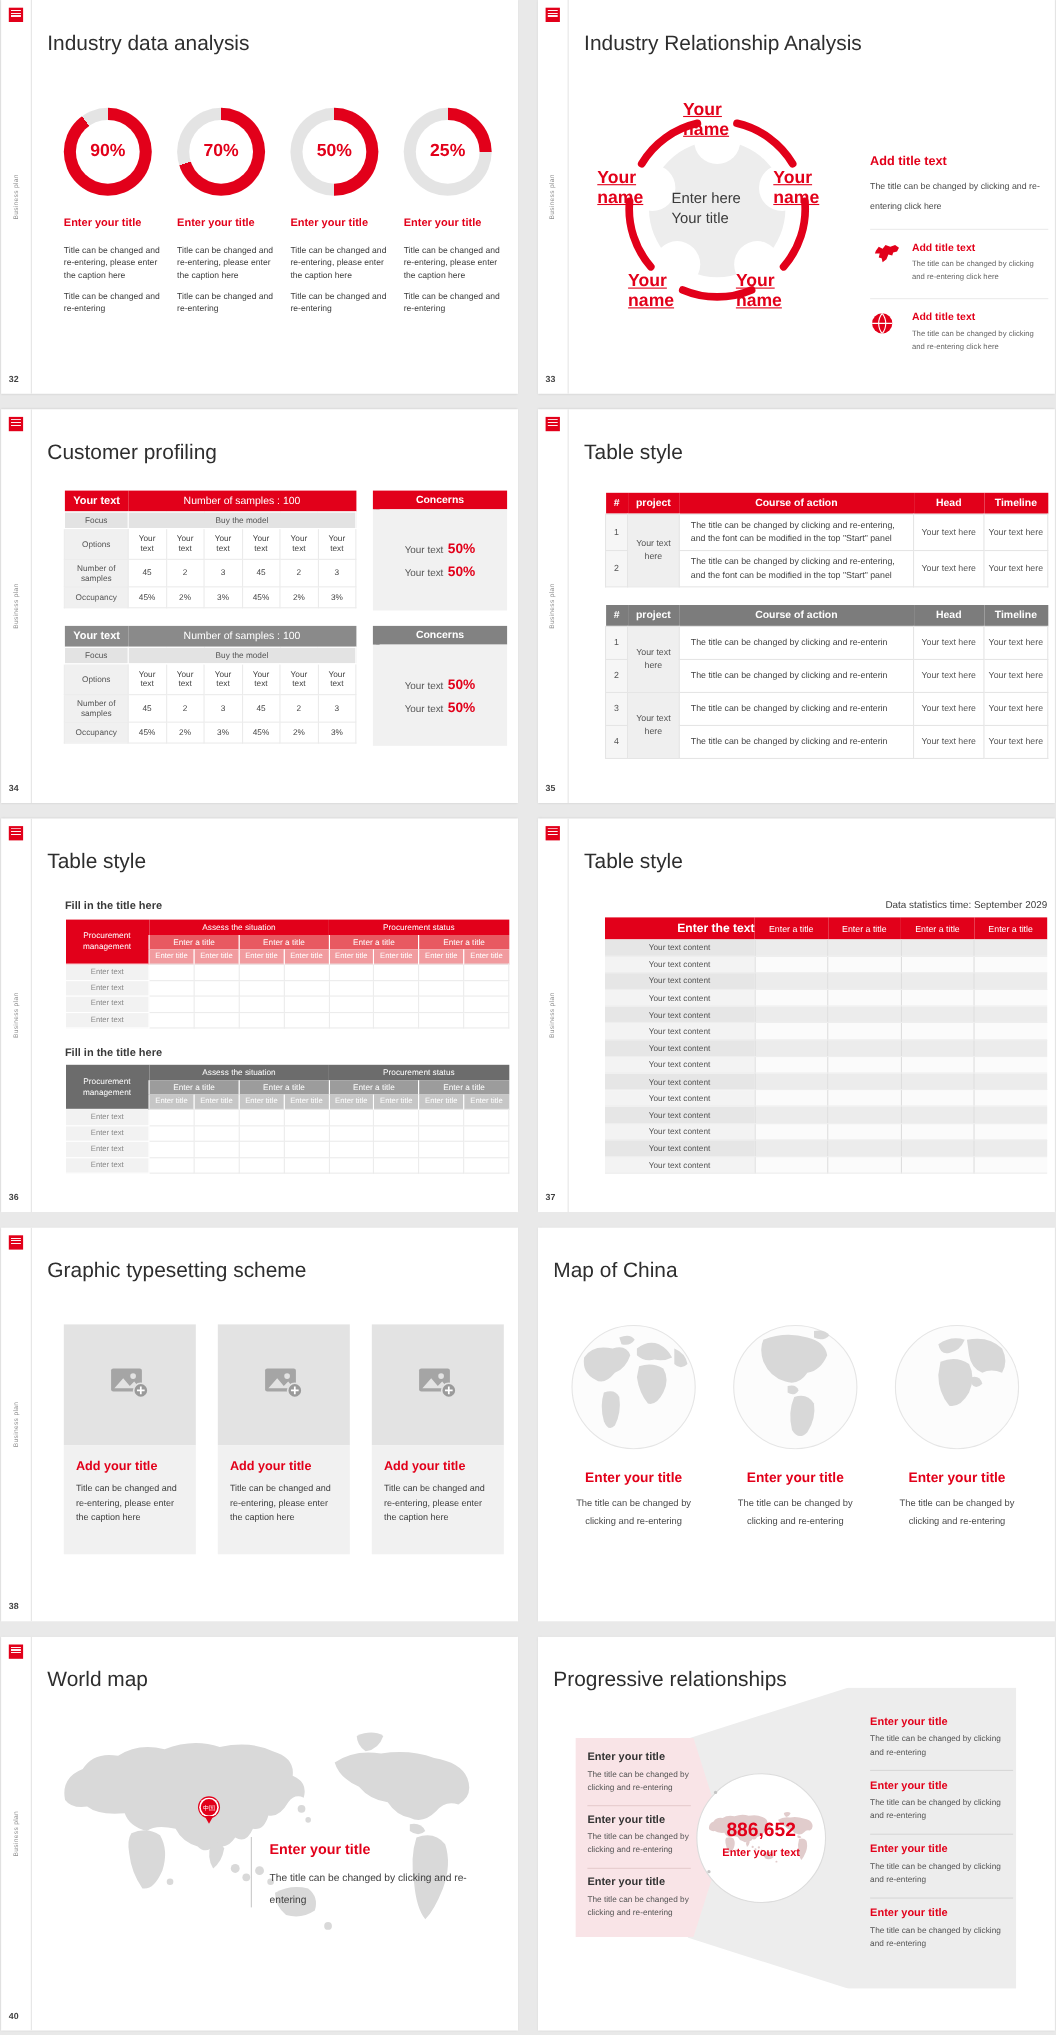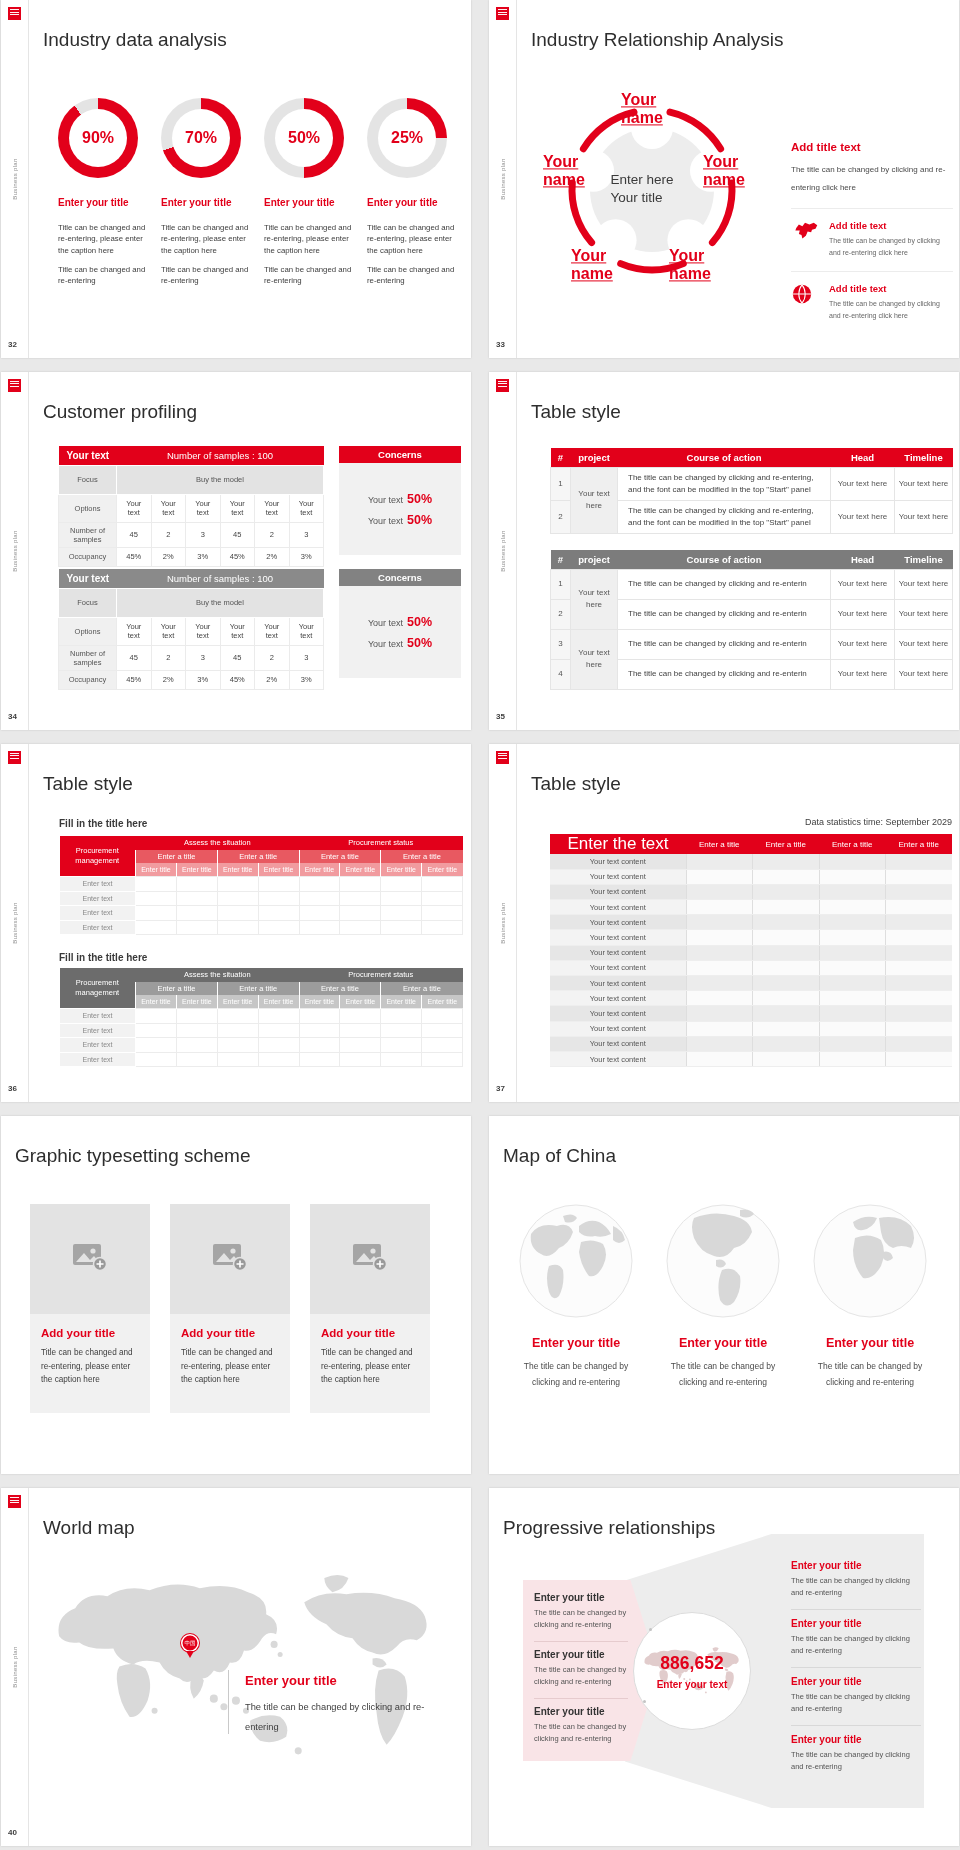--- a/index.html
+++ b/index.html
@@ -39,21 +39,21 @@
 .s33-ih{font-size:9.5px;font-weight:bold;color:var(--red);margin-bottom:4px;}
 .s33-ic{font-size:7px;color:#666;line-height:1.7;}
 
 .t34{position:absolute;left:29px;width:266px;border-collapse:collapse;table-layout:fixed;}
 .t34 col.lb{width:58px;}
 .t34 thead tr{height:19px;}
 .t34 thead th{color:#fff;font-size:9.5px;font-weight:normal;}
 .t34 thead th.hl{text-align:left;padding-left:8px;font-weight:bold;font-size:10px;}
 .t34.red thead th{background:var(--red);}
 .t34.gray thead th{background:#8a8a8a;}
-.t34 tr.sub{height:29px;}
+.t34 tr.sub{height:15px;}
 .t34 tr.sub td{background:#e3e3e3;font-size:7.5px;color:#555;text-align:center;border:1px solid #fff;}
 .t34 tbody td{border:1px solid #ebebeb;font-size:7.5px;color:#444;text-align:center;padding:2px 5px;}
 .t34 tbody td.lb{background:#f0f0f0;color:#555;}
 .t34 tr.opt{height:28px;}.t34 tr.nums{height:25px;}.t34 tr.occ{height:19px;}
 .s34-b1{top:74px;}.s34-b2{top:197px;}
 .con{position:absolute;left:310px;width:122px;height:109px;}
 .con .ban{position:relative;height:17px;background:var(--red);color:#fff;font-weight:bold;font-size:9.5px;display:flex;align-items:center;justify-content:center;}
 .con .ban::after{content:"";position:absolute;top:100%;left:0;border:3.5px solid transparent;border-top-color:#9c0012;border-right-color:#9c0012;}
 .con.gray .ban{background:#828282;}
 .con.gray .ban::after{border-top-color:#555;border-right-color:#555;}
@@ -91,21 +91,21 @@
 .t36 tbody tr{height:14.5px;}
 .t36 tbody td{border:1px solid #ececec;background:#fff;}
 .t36 tbody td.lbl{background:#f2f2f2;color:#8a8a8a;font-size:7px;text-align:center;border:1px solid #fff;}
 .tb1{top:92px;}.tb2{top:224px;}
 
 .s37-note{position:absolute;right:7px;top:73px;font-size:9px;color:#3f3f3f;}
 .t37{position:absolute;left:33px;top:90px;width:402px;border-collapse:collapse;table-layout:fixed;}
 .t37 col.c0{width:136px;}
 .t37 thead tr{height:20px;}
 .t37 th{background:var(--red);color:#fff;}
-.t37 th.fh{font-size:17px;font-weight:normal;}
+.t37 th.fh{font-size:11px;font-weight:bold;text-align:right;}
 .t37 th.ch{font-size:8px;font-weight:normal;}
 .t37 tbody tr{height:15.2px;}
 .t37 td{border-right:1px solid #dedede;border-bottom:1px solid #eee;font-size:7.5px;color:#555;text-align:center;}
 .t37 td:last-child{border-right:none;}
 .t37 tbody tr:nth-child(odd) td{background:#ececec;}
 .t37 tbody tr:nth-child(even) td{background:#fbfbfb;}
 .t37 tbody tr:nth-child(odd) td:first-child{background:#e6e6e6;}
 .t37 tbody tr:nth-child(even) td:first-child{background:#f3f3f3;}
 
 .s38-row{position:absolute;left:29px;top:88px;display:flex;gap:20px;}
@@ -801,20 +801,25 @@
               <td></td>
               <td></td>
               <td></td>
           </tr>
           </tbody>
       </table>
     </div>
   </div>
 
   <div class="slide">
+    <div class="rail">
+      <div class="logo"></div>
+      <div class="vtext">Business plan</div>
+      <div class="num">38</div>
+    </div>
     <div class="content">
       <div class="stitle">Graphic typesetting scheme</div>
       <div class="s38-row">
 
       <div class="card">
           <div class="img">
             <span>
               <svg viewBox="0 0 36 32" width="36" height="32">
                   <rect x="1" y="3" width="28" height="21" rx="2" fill="#a5a5a5"></rect>
                   <circle cx="21" cy="10" r="2.6" fill="#e3e3e3"></circle>

